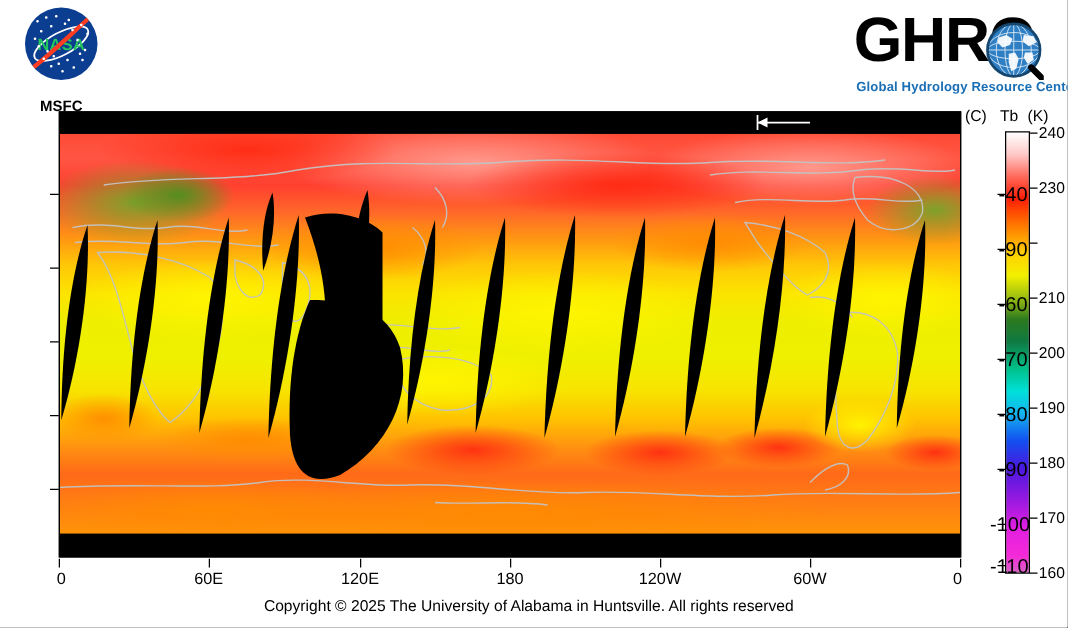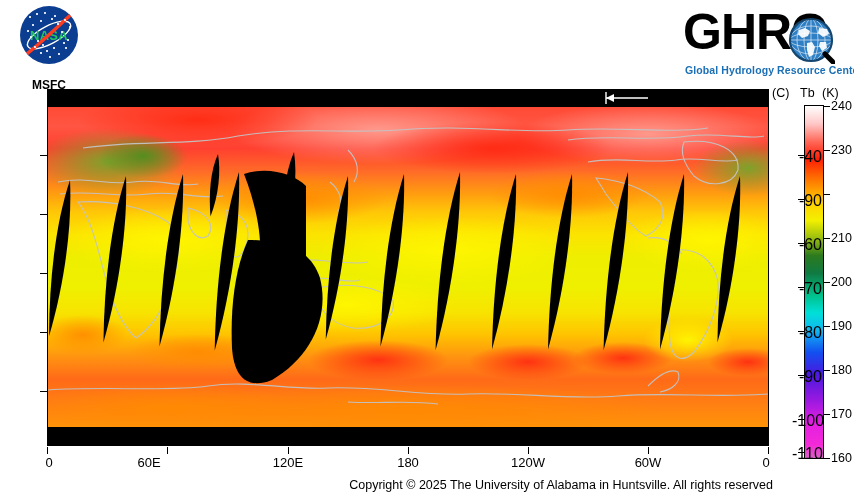--- a/index.html
+++ b/index.html
@@ -46,21 +46,21 @@
   #cb-head-c{position:absolute;left:772px;top:86px;font-size:12.5px;}
   #cb-head-tb{position:absolute;left:800px;top:86px;font-size:12.5px;}
   #cb-head-k{position:absolute;left:822px;top:86px;font-size:12.5px;}
   #colorbar{position:absolute;left:804px;top:105px;width:20px;height:354px;
             border:1px solid #000;box-sizing:border-box;}
   .tick-k{position:absolute;left:824px;width:6px;height:1px;background:#000;}
   .lbl-k{position:absolute;left:831px;font-size:12.5px;white-space:nowrap;}
   .tick-c{position:absolute;left:798px;width:6px;height:1px;background:#000;}
   .lbl-c{position:absolute;width:30px;left:792px;text-align:right;font-size:16px;white-space:nowrap;}
 
-  #copyright{position:absolute;left:0;top:478px;width:773px;text-align:right;font-size:12.5px;}
+  #copyright{position:absolute;left:0;top:478px;width:846px;text-align:center;font-size:12.5px;}
 </style>
 </head>
 <body>
 
 <div id="header">
 
   <div id="nasa-logo">
     <div id="nasa-ball">
       <svg id="nasa-orbit" viewBox="0 0 58 58">
         <ellipse cx="29" cy="29" rx="24" ry="9" fill="none" stroke="#ffffff" stroke-width="1.4" transform="rotate(-28 29 29)"></ellipse>
@@ -320,21 +320,21 @@
 
 <div class="tick-lon" style="left:47px;"></div>
 <div class="tick-lon" style="left:167px;"></div>
 <div class="tick-lon" style="left:288px;"></div>
 <div class="tick-lon" style="left:408px;"></div>
 <div class="tick-lon" style="left:528px;"></div>
 <div class="tick-lon" style="left:648px;"></div>
 <div class="tick-lon" style="left:768px;"></div>
 
 <div class="lbl-lon" style="left:49px;">0</div>
-<div class="lbl-lon" style="left:149px;">60E</div>
+<div class="lbl-lon" style="left:167px;">60E</div>
 <div class="lbl-lon" style="left:288px;">120E</div>
 <div class="lbl-lon" style="left:408px;">180</div>
 <div class="lbl-lon" style="left:528px;">120W</div>
 <div class="lbl-lon" style="left:648px;">60W</div>
 <div class="lbl-lon" style="left:766px;">0</div>
 
 <div id="cb-head-c">(C)</div>
 <div id="cb-head-tb">Tb</div>
 <div id="cb-head-k">(K)</div>
 

